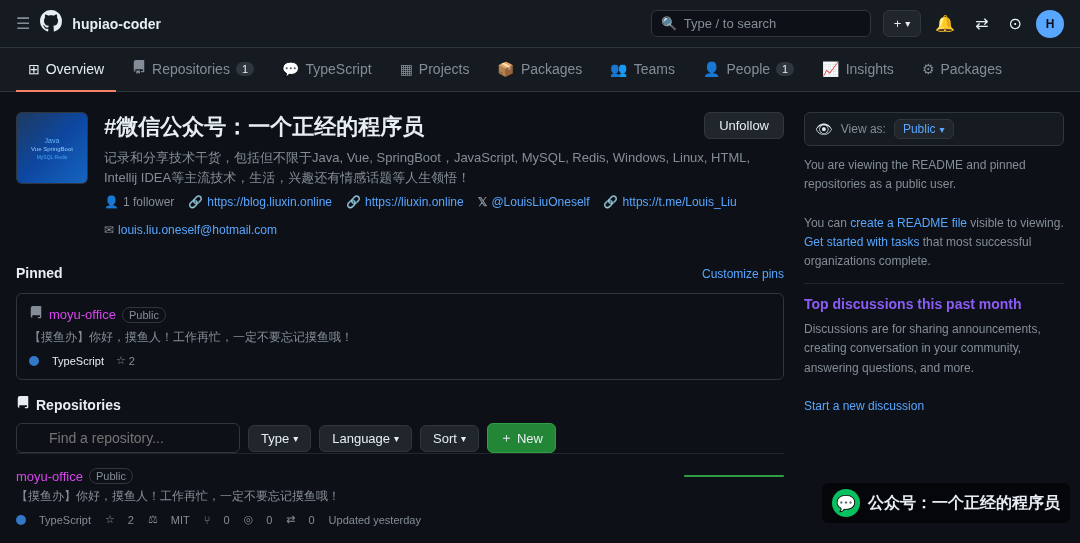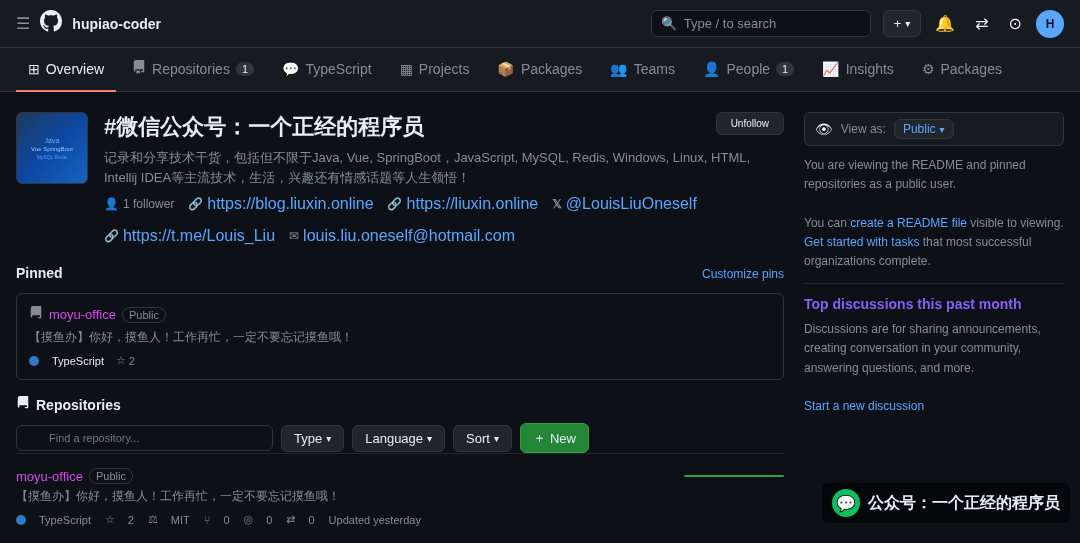--- a/index.html
+++ b/index.html
@@ -131,21 +131,21 @@
     
     .left-col {
       flex: 1;
       min-width: 0;
     }
 
     
     .org-header {
       display: flex;
       gap: 16px;
-      margin-bottom: 20px;
+      margin-bottom: 28px;
     }
     .org-avatar {
       width: 72px;
       height: 72px;
       border-radius: 6px;
       background: linear-gradient(135deg, #1e3a5f 0%, #0d47a1 50%, #1565c0 100%);
       display: flex;
       align-items: center;
       justify-content: center;
       font-size: 10px;
@@ -175,38 +175,38 @@
       line-height: 1.5;
       margin-bottom: 8px;
     }
     .unfollow-btn {
       background: #21262d;
       border: 1px solid #30363d;
       border-radius: 6px;
       color: #e6edf3;
       padding: 5px 14px;
       cursor: pointer;
-      font-size: 10px;
+      font-size: 13px;
       float: right;
     }
     .org-meta {
       display: flex;
       gap: 14px;
       flex-wrap: wrap;
       align-items: center;
       margin-top: 8px;
     }
     .meta-item {
       display: flex;
       align-items: center;
       gap: 4px;
       color: #848d97;
       font-size: 12px;
     }
-    .meta-item a { color: #58a6ff; text-decoration: none; font-size: 16px; }
+    .meta-item a { color: #58a6ff; text-decoration: none; font-size: 12px; }
 
     
     .section-header {
       display: flex;
       align-items: flex-end;
       justify-content: space-between;
       margin-bottom: 12px;
     }
     .section-title {
       font-size: 14px;
@@ -264,22 +264,22 @@
       display: flex;
       gap: 8px;
       align-items: center;
     }
     .repo-search-input {
       background: #0d1117;
       border: 1px solid #30363d;
       border-radius: 6px;
       padding: 6px 12px 6px 32px;
       color: #e6edf3;
-      font-size: 11px;
-      width: 257px;
+      font-size: 14px;
+      width: 224px;
       position: relative;
     }
     .search-input-wrap {
       position: relative;
       display: flex;
       align-items: center;
     }
     .search-input-icon {
       position: absolute;
       left: 10px;

